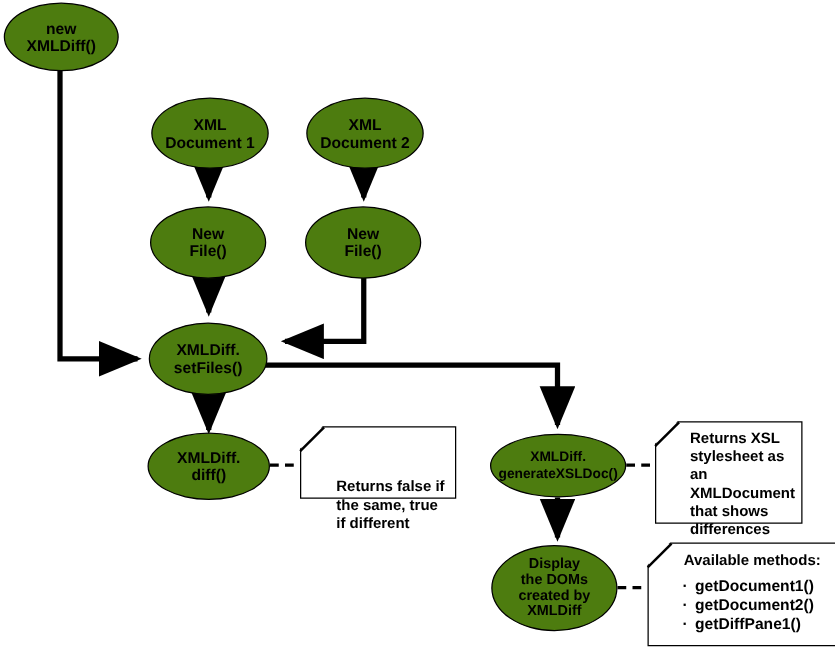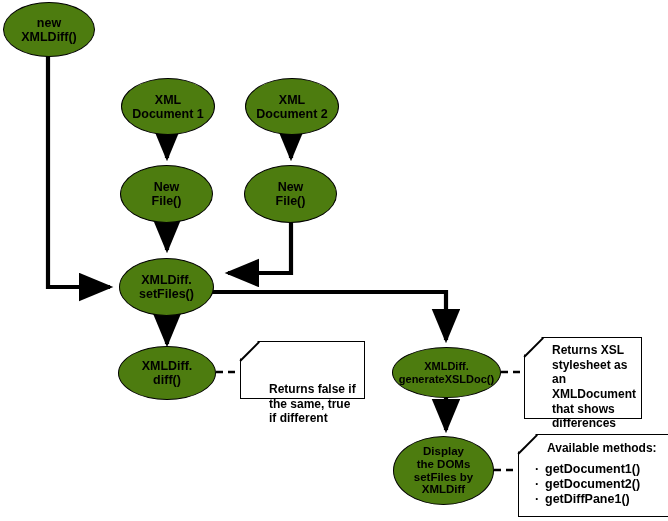--- a/index.html
+++ b/index.html
@@ -164,21 +164,21 @@
   </div>
 
   <div class="node" style="left:392px; top:347px; width:109px; height:51px; font-size:11px;">
     <span>XMLDiff.
 generateXSLDoc()</span>
   </div>
 
   <div class="node" style="left:393px; top:436px; width:101px; height:69px; font-size:11.5px;">
     <span>Display
 the DOMs
-setFiles by
+created by
 XMLDiff</span>
   </div>
 
   <div class="note" style="left:240px; top:341px; width:125px; height:58px;">
     <div class="foldmask"></div>
     <div class="foldline"></div>
     <div class="note-body" style="left:28px; top:20px; font-size:12px;margin-top:20px;">Returns false if
 the same, true
 if different</div>
   </div>
@@ -190,21 +190,21 @@
 stylesheet as an
 XMLDocument
 that shows
 differences</div>
   </div>
 
   <div class="note" style="left:518px; top:434px; width:159px; height:83px;">
     <div class="foldmask"></div>
     <div class="foldline"></div>
     <div class="note-title" style="left:28px; top:6px; font-size:12px;">Available methods:</div>
-    <div class="method-list" style="left:16px; top:27px; font-size:12.5px;">
+    <div class="method-list" style="left:27px; top:27px; font-size:12.5px;">
       <div>
         <span class="bullet">·</span><span>getDocument1()</span>
       </div>
       <div>
         <span class="bullet">·</span><span>getDocument2()</span>
       </div>
       <div>
         <span class="bullet">·</span><span>getDiffPane1()</span>
       </div>
     </div>

